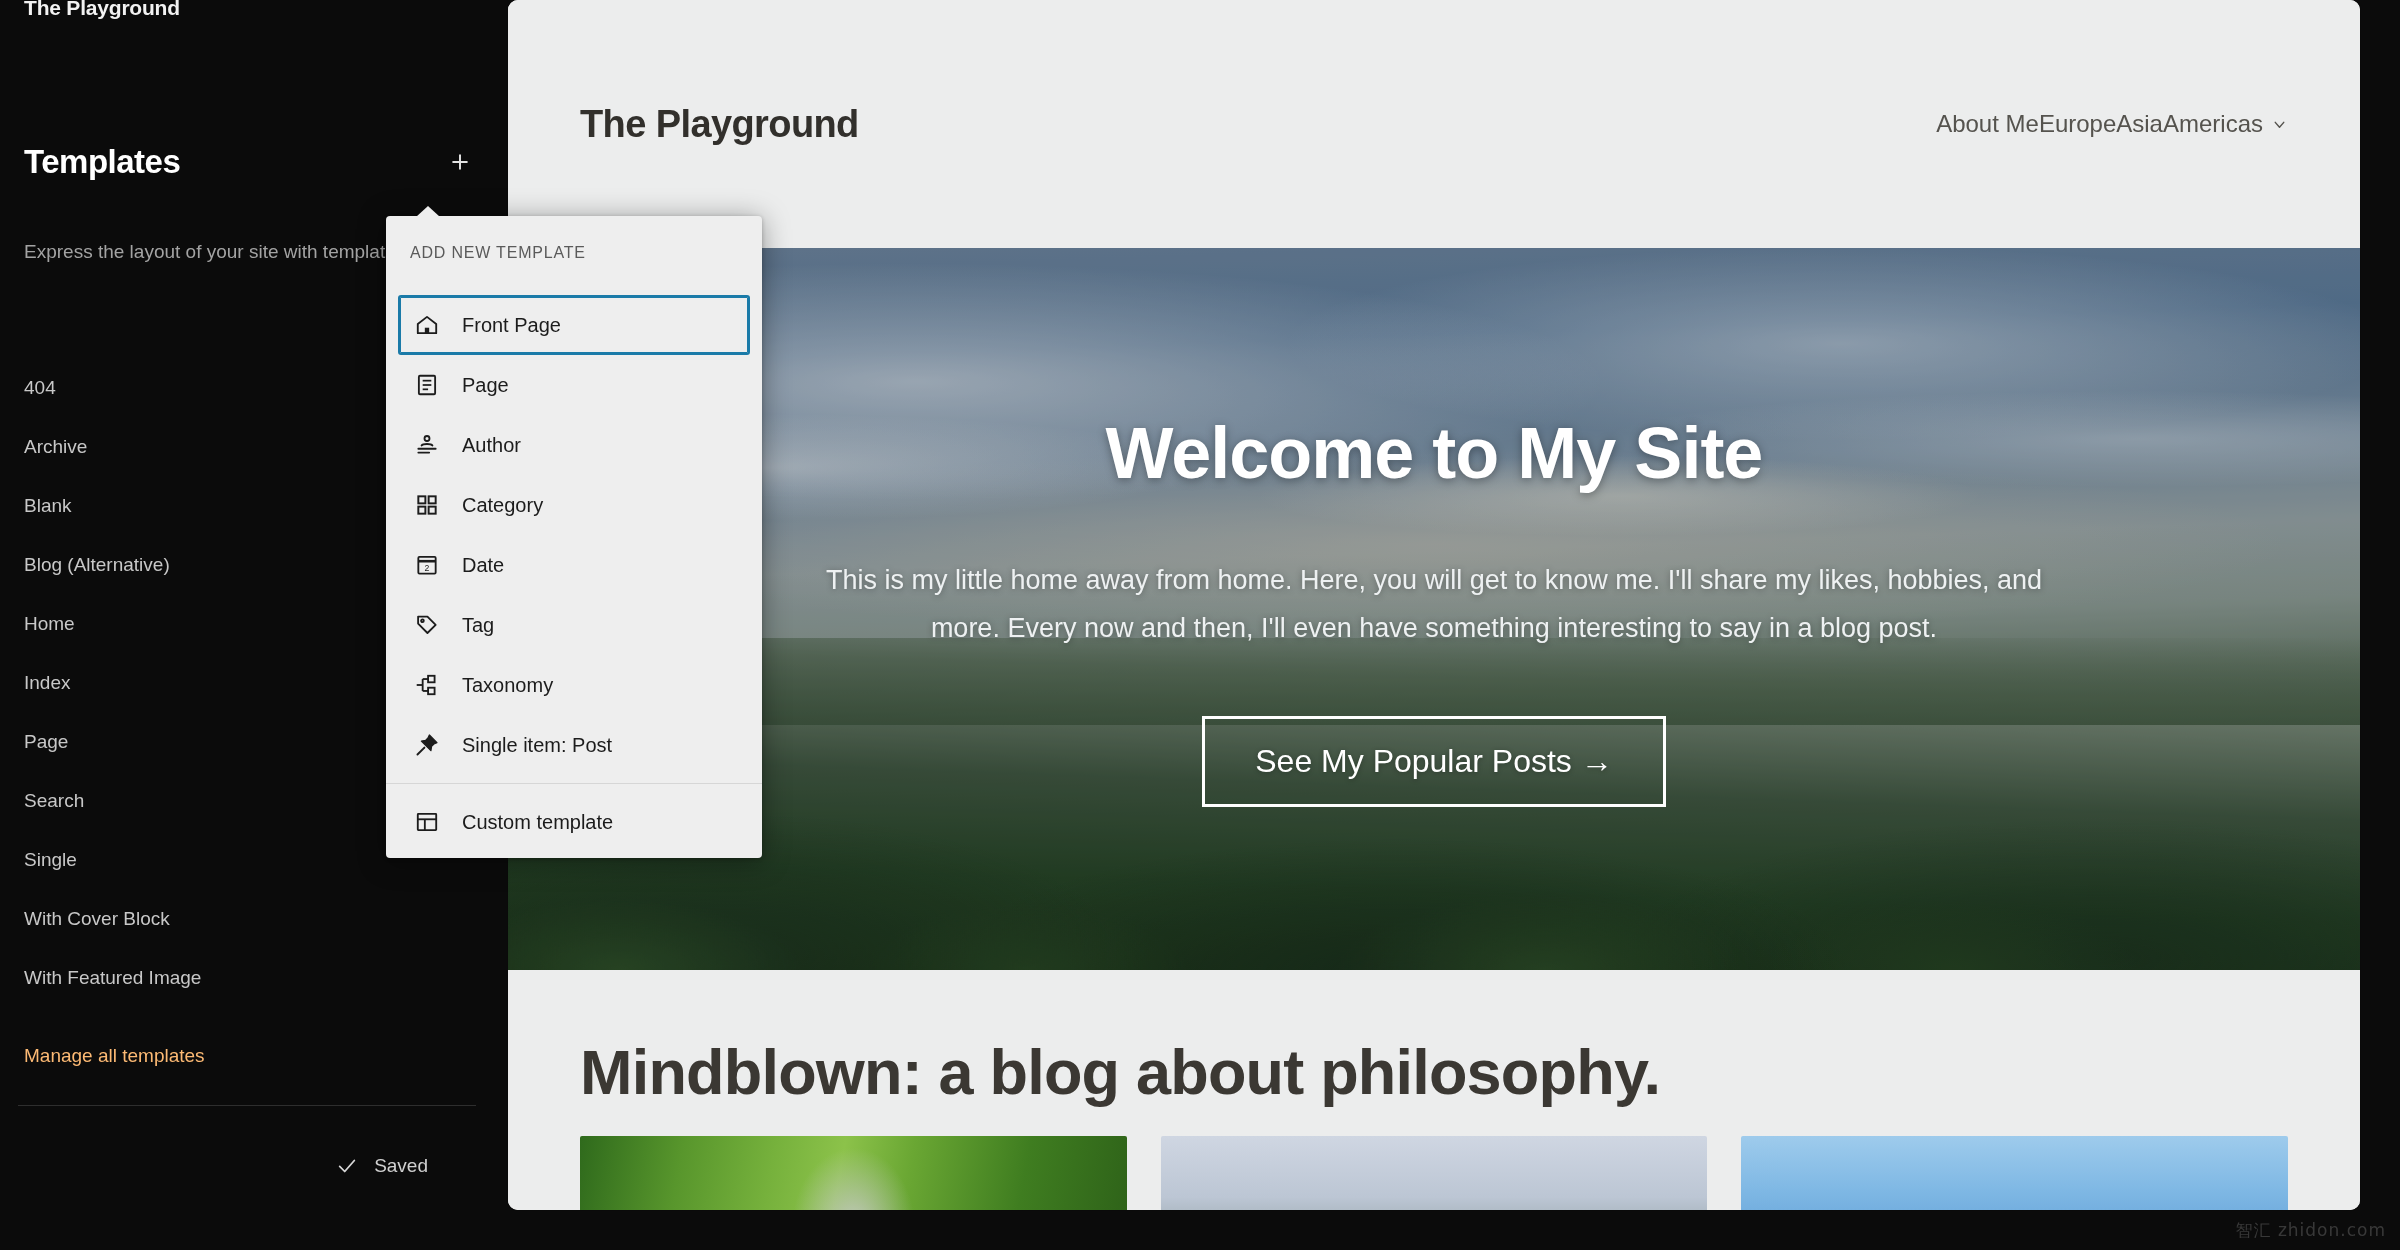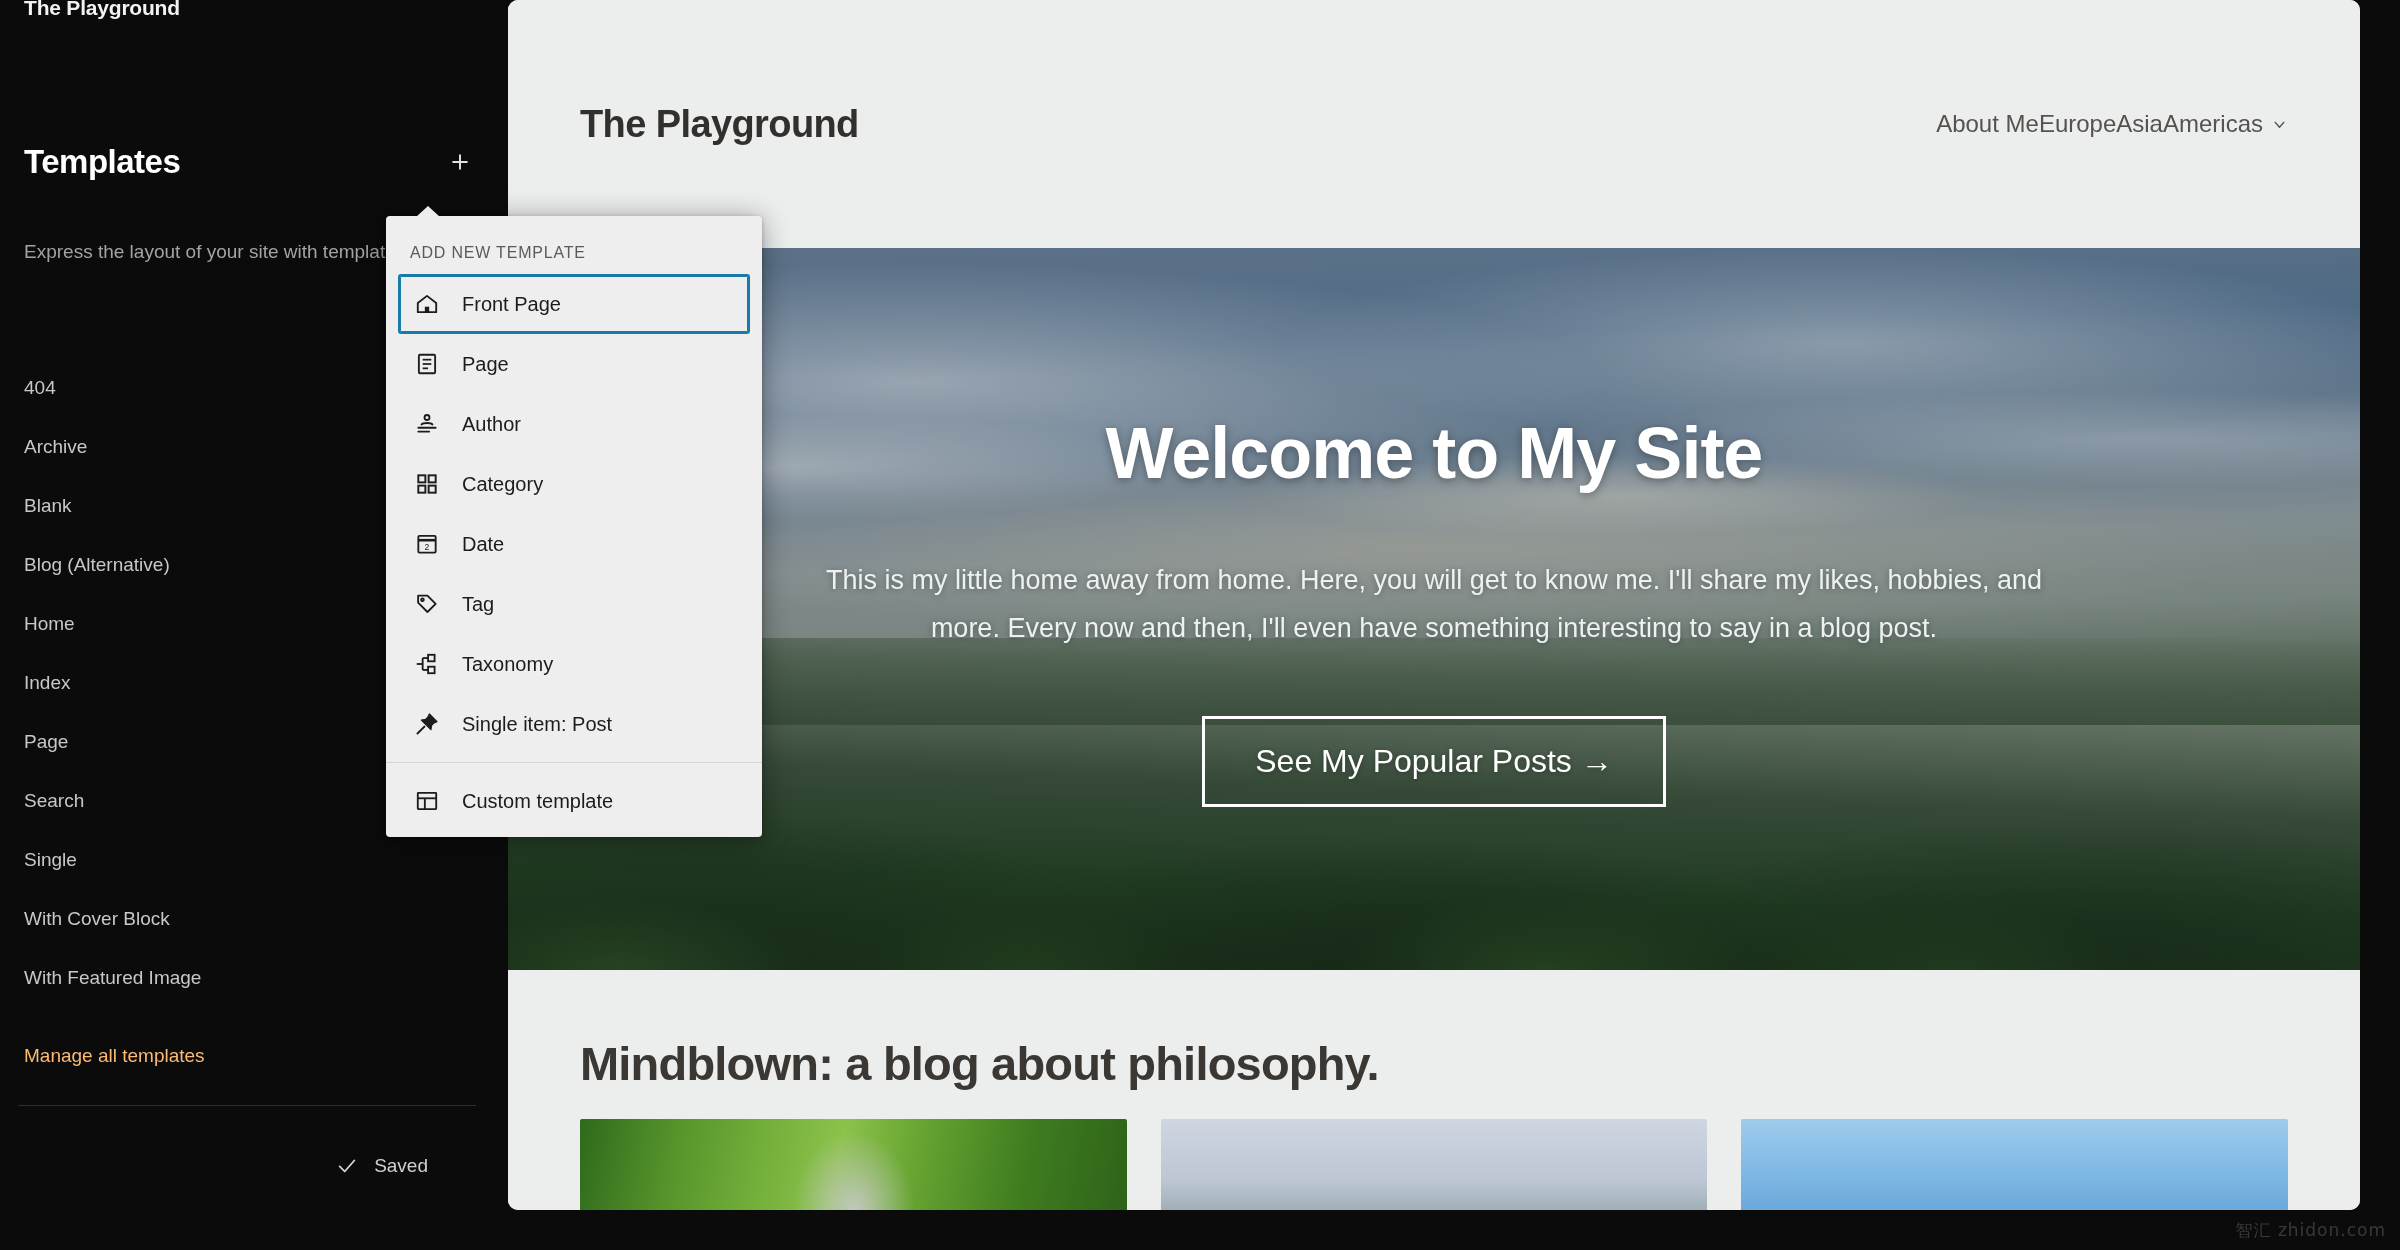--- a/index.html
+++ b/index.html
@@ -87,20 +87,21 @@
   .menu-item {
     display: flex; align-items: center; gap: 20px;
     height: 60px; margin: 0 12px; padding: 0 12px;
     font-size: 20px; color: #1c1c1c; cursor: pointer;
     border-radius: 3px; border: 2px solid transparent;
   }
   .menu-item.focused {
     border-color: #1a7aa8;
     box-shadow: 0 0 0 1px #1a7aa8 inset;
     background: transparent;
+    margin-top: 21px;
   }
   .menu-icon { width: 30px; height: 30px; flex: 0 0 30px; display: flex; align-items: center; justify-content: center; color: #1c1c1c; }
   .menu-icon svg { display: block; }
   .menu-sep { height: 1px; background: #d6d6d6; margin: 8px 0 8px 0; }
 
   
   .canvas {
     position: absolute; left: 508px; top: 0; width: 1852px; height: 1210px;
     background: #eceded; border-radius: 10px; overflow: hidden;
     box-shadow: 0 0 0 1px rgba(0,0,0,0.05);
@@ -176,21 +177,21 @@
   .hero-cta {
     border: 3px solid #ffffff; color: #ffffff; background: transparent;
     font-size: 32px; padding: 24px 50px; cursor: pointer;
     font-family: "Liberation Sans", sans-serif;
     text-shadow: 0 1px 5px rgba(0,0,0,0.3);
   }
 
   
   .blog-sec { padding: 66px 72px 0 72px; background: #eceded; }
   .blog-heading {
-    font-size: 47px; font-weight: 800; color: #3b3833; letter-spacing: -0.8px;
+    font-size: 63px; font-weight: 800; color: #3b3833; letter-spacing: -0.8px;
     margin-bottom: 28px;
   }
   .card-row { display: flex; gap: 34px; }
   .card { flex: 1; }
   .card-img { width: 100%; height: 180px; border-radius: 2px; }
   .card-img.a {
     background:
       radial-gradient(ellipse 18% 70% at 50% 50%, rgba(196,200,195,0.95), rgba(196,200,195,0) 62%),
       linear-gradient(100deg, #2f6a1c 0%, #58962c 18%, #76b13c 34%, #8cc24a 46%, #6aa733 58%, #3f7d20 78%, #2c5f18 100%);
   }

